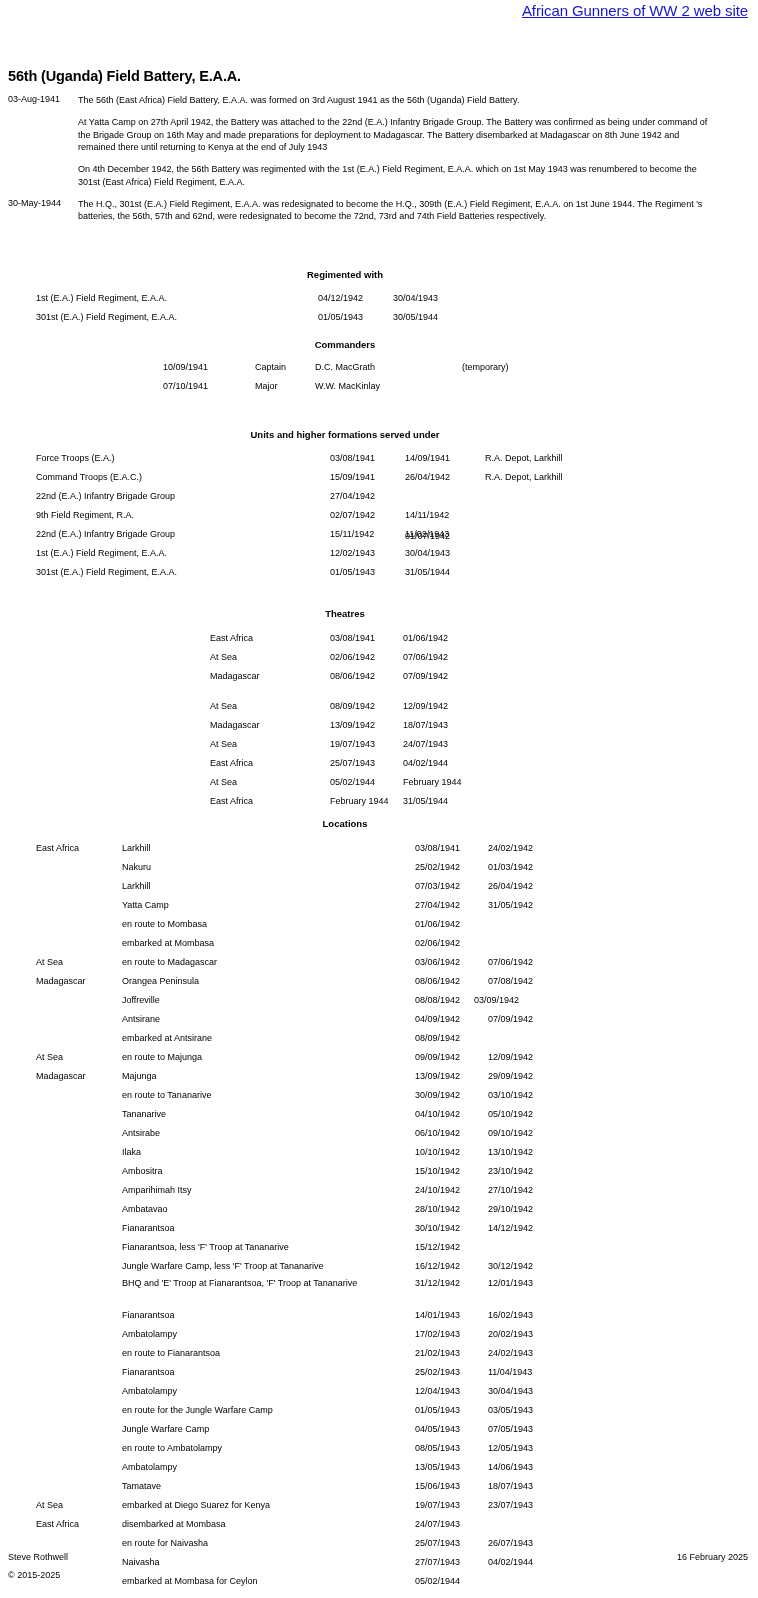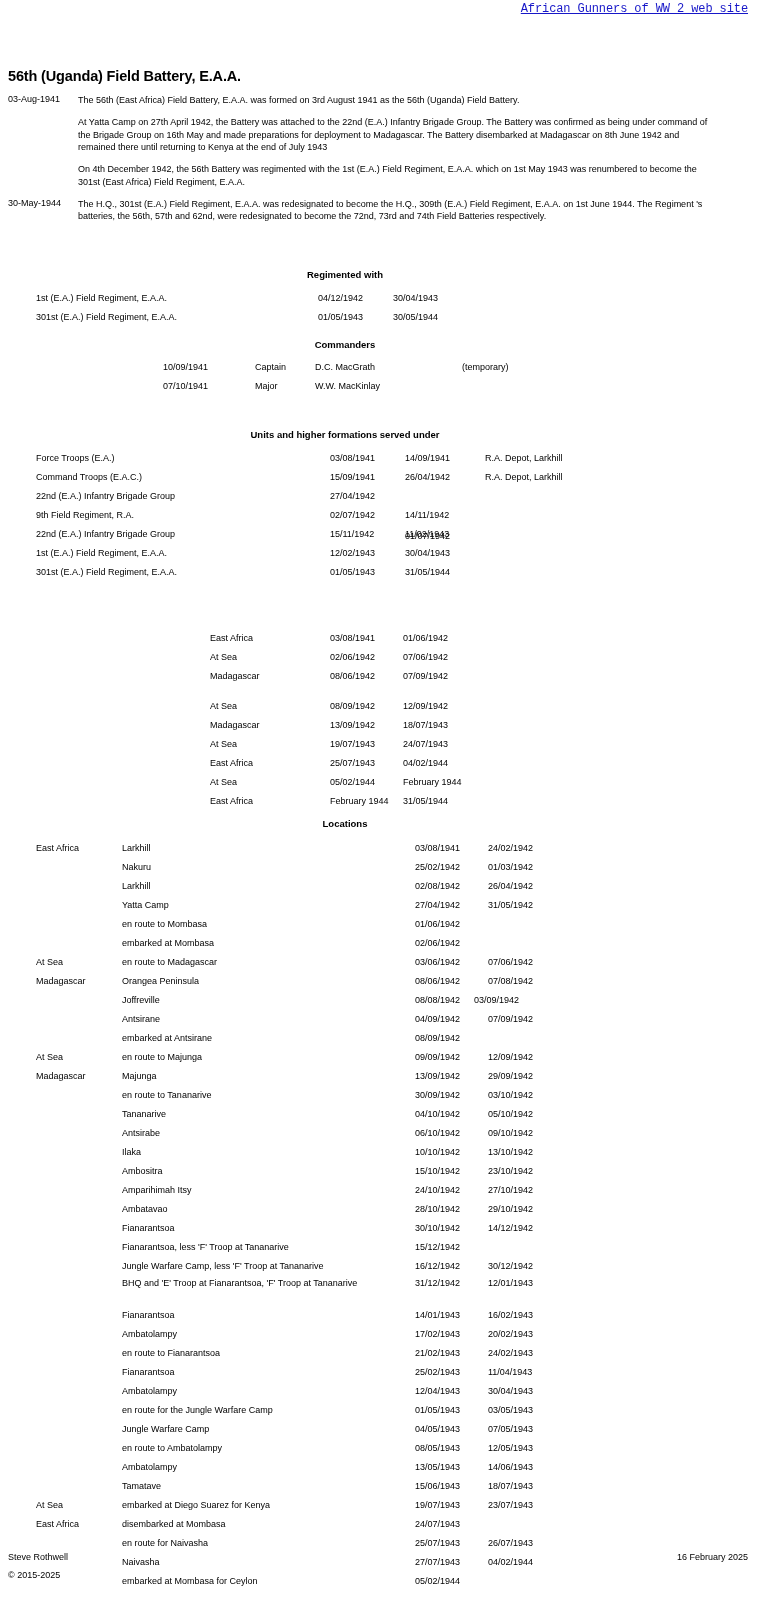--- a/index.html
+++ b/index.html
@@ -26,24 +26,23 @@
   
   .top-link-row {
     position: absolute;
     top: 2px;
     right: 10px;
     text-align: right;
   }
   .top-link {
     color: #1717c8;
     text-decoration: underline;
-    font-size: 12px;
+    font-size: 15px;
     letter-spacing: -0.1px;
     cursor: pointer;
-    font-family: Liberation Mono, monospace;
   }
 
   
   .doc-title {
     position: absolute;
     top: 58px;
     left: 8px;
     font-size: 14.5px;
     font-weight: bold;
     letter-spacing: -0.15px;
@@ -229,20 +228,21 @@
         <div class="cell" style="left: 485px;"></div>
       </div>
       <div class="trow">
         <div class="cell" style="left: 36px;">301st (E.A.) Field Regiment, E.A.A.</div>
         <div class="cell" style="left: 330px;">01/05/1943</div>
         <div class="cell" style="left: 405px;">31/05/1944</div>
         <div class="cell" style="left: 485px;"></div>
       </div>
     </div>
 
+  <div class="sec-head" style="top:608px; left:0; width:690px;">Theatres</div>
   <div class="tbl" id="tbl-theatres" style="top:629px;">
       <div class="trow">
         <div class="cell" style="left: 210px;">East Africa</div>
         <div class="cell" style="left: 330px;">03/08/1941</div>
         <div class="cell" style="left: 403px;">01/06/1942</div>
       </div>
       <div class="trow">
         <div class="cell" style="left: 210px;">At Sea</div>
         <div class="cell" style="left: 330px;">02/06/1942</div>
         <div class="cell" style="left: 403px;">07/06/1942</div>
@@ -295,21 +295,21 @@
       </div>
       <div class="trow">
         <div class="cell" style="left: 36px;"></div>
         <div class="cell" style="left: 122px;">Nakuru</div>
         <div class="cell" style="left: 415px;">25/02/1942</div>
         <div class="cell" style="left: 488px;">01/03/1942</div>
       </div>
       <div class="trow">
         <div class="cell" style="left: 36px;"></div>
         <div class="cell" style="left: 122px;">Larkhill</div>
-        <div class="cell" style="left: 415px;">02/08/1942</div>
+        <div class="cell" style="left: 415px;">07/03/1942</div>
         <div class="cell" style="left: 488px;">26/04/1942</div>
       </div>
       <div class="trow">
         <div class="cell" style="left: 36px;"></div>
         <div class="cell" style="left: 122px;">Yatta Camp</div>
         <div class="cell" style="left: 415px;">27/04/1942</div>
         <div class="cell" style="left: 488px;">31/05/1942</div>
       </div>
       <div class="trow">
         <div class="cell" style="left: 36px;"></div>

